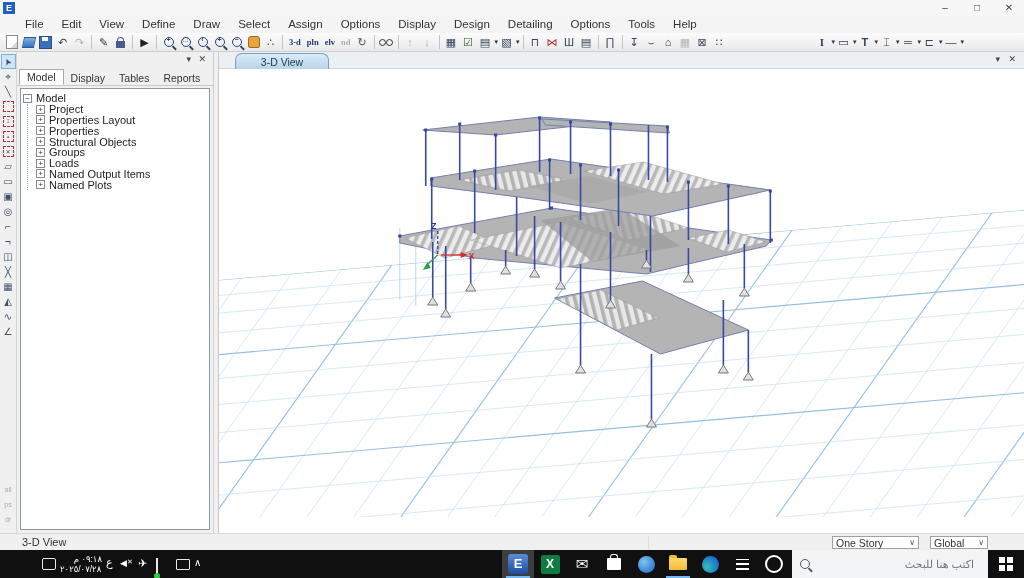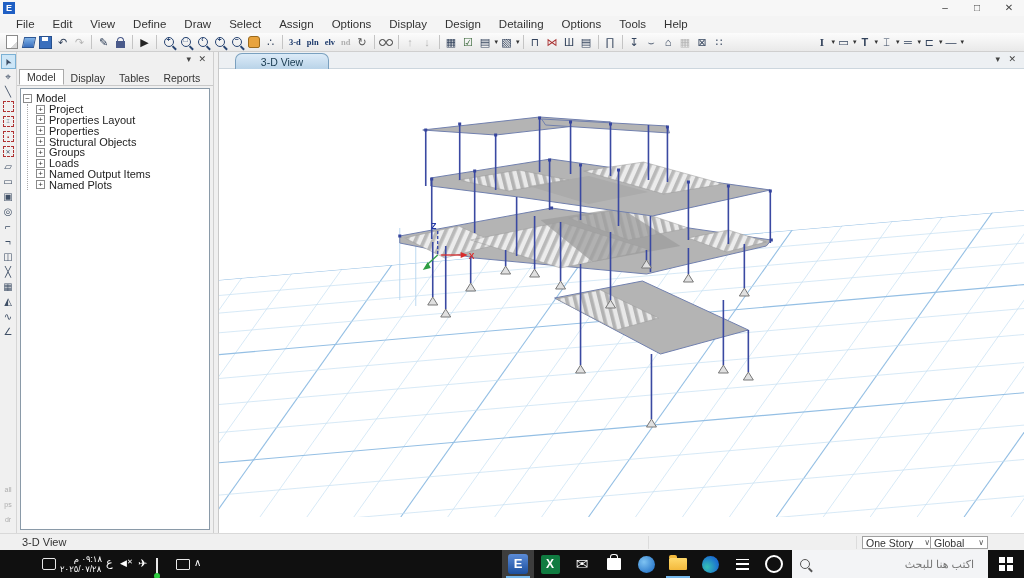--- a/index.html
+++ b/index.html
@@ -7,21 +7,21 @@
        font-family:"Liberation Sans","DejaVu Sans",sans-serif;
        -webkit-font-smoothing:antialiased;}
   .abs{position:absolute;}
   
   #titlebar{left:0;top:0;width:1024px;height:16px;background:#f7f7f7;border-bottom:1px solid #ececec;}
   #app-badge{left:3px;top:2px;width:12px;height:12px;background:#1f5fc4;color:#fff;font-size:9px;font-weight:bold;
              text-align:center;line-height:12px;}
   #title-text{left:20px;top:1px;font-size:11px;color:#222;}
   .winctl{top:0;width:30px;height:15px;text-align:center;font-size:10px;color:#444;line-height:15px;}
   
-  #menubar{left:0;top:16px;width:1024px;height:17px;background:#f4f4f4;display:flex;align-items:center;padding-left:7px;box-sizing:border-box;}
+  #menubar{left:0;top:16px;width:1024px;height:17px;background:#f4f4f4;display:flex;align-items:center;padding-left:16px;box-sizing:border-box;}
   .menu-item{font-size:11.5px;color:#333;padding:0 9px;line-height:17px;}
   
   #toolbar{left:0;top:33px;width:1024px;height:19px;background:linear-gradient(#fcfcfc,#e9e9e9);
            border-bottom:1px solid #cfcfcf;display:flex;align-items:center;padding-left:3px;box-sizing:border-box;}
   .tbtn{width:17px;height:17px;display:flex;align-items:center;justify-content:center;font-size:11px;color:#33435c;flex:0 0 auto;}
   .tsep{width:1px;height:14px;background:#c4c4c4;margin:0 3px;flex:0 0 auto;}
   .ttext{font-size:8.5px;font-weight:bold;color:#1d3a6b;padding:0 3px;flex:0 0 auto;font-family:Liberation Serif, serif;}
   .ttext.dis{color:#b0b0b0;}
   .dis{color:#b5b5b5;}
   .caret{font-size:7px;color:#333;margin-left:1px;}
@@ -462,21 +462,21 @@
         <polygon points="209,194 204,202 212,200" fill="#2f9e44"></polygon>
       </g>
     </svg>
   </div>
 </div>
 
 <div class="abs" id="statusbar">
   <span class="abs" id="status-view">3-D View</span>
   <span class="abs sdivider" style="left:648px"></span>
   <span class="abs sdivider" style="left:856px"></span>
-  <div class="abs sselect" style="left:862px;width:72px">
+  <div class="abs sselect" style="left:832px;width:87px">
     <span>One Story</span>
     <span class="vee">∨</span>
   </div>
   <div class="abs sselect" style="left:930px;width:58px">
     <span>Global</span>
     <span class="vee">∨</span>
   </div>
   <div class="abs" id="units-btn">
     <span>Units...</span>
   </div>

